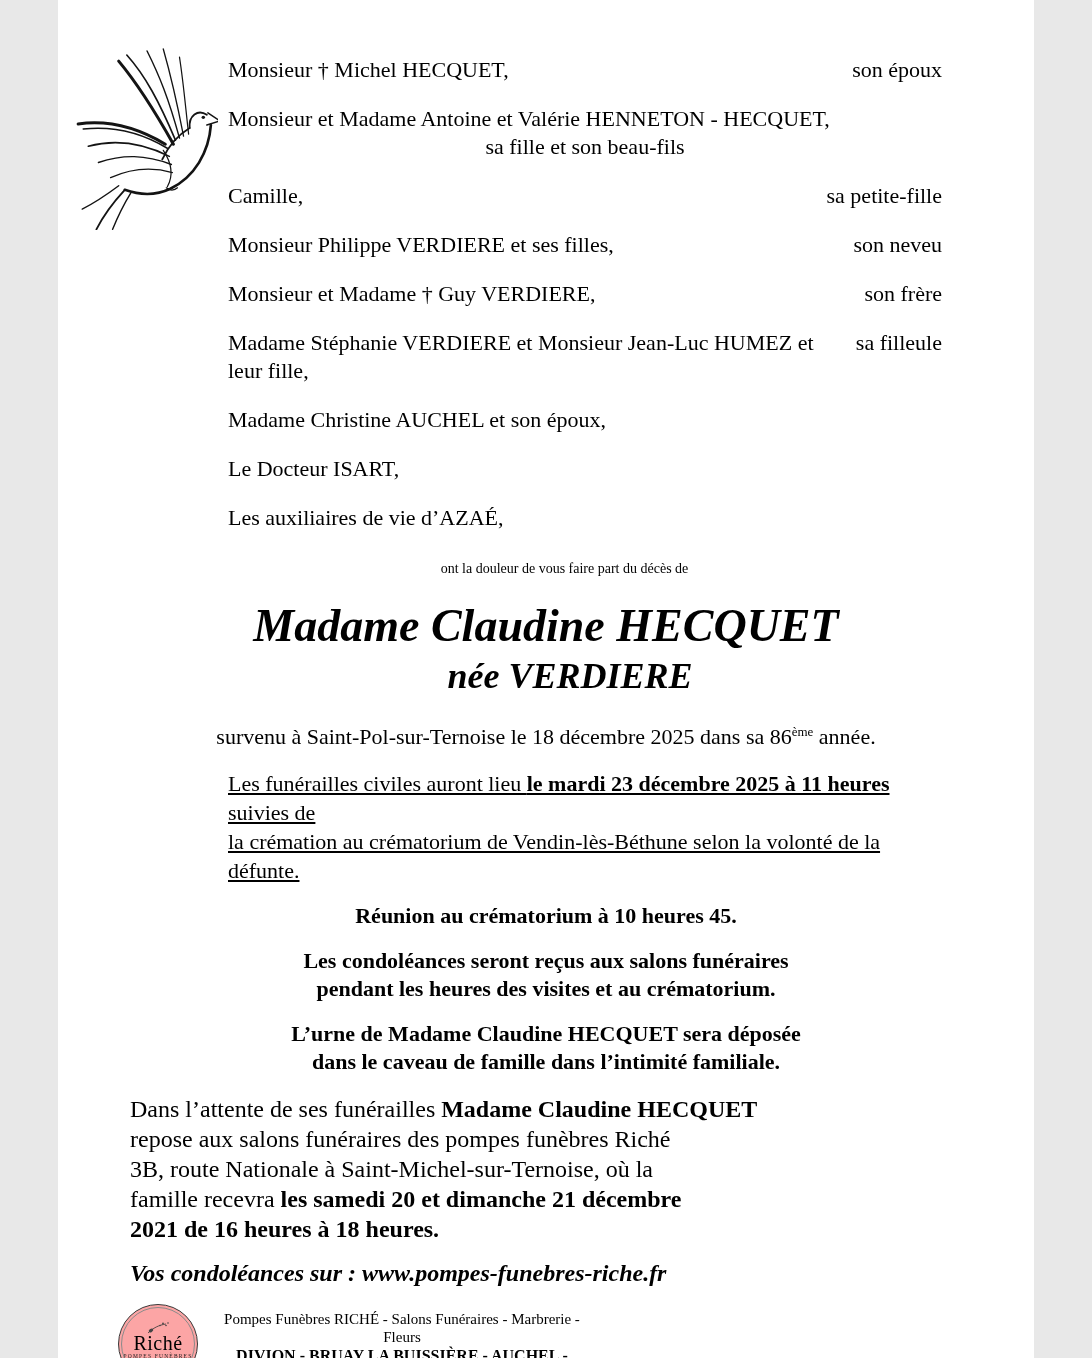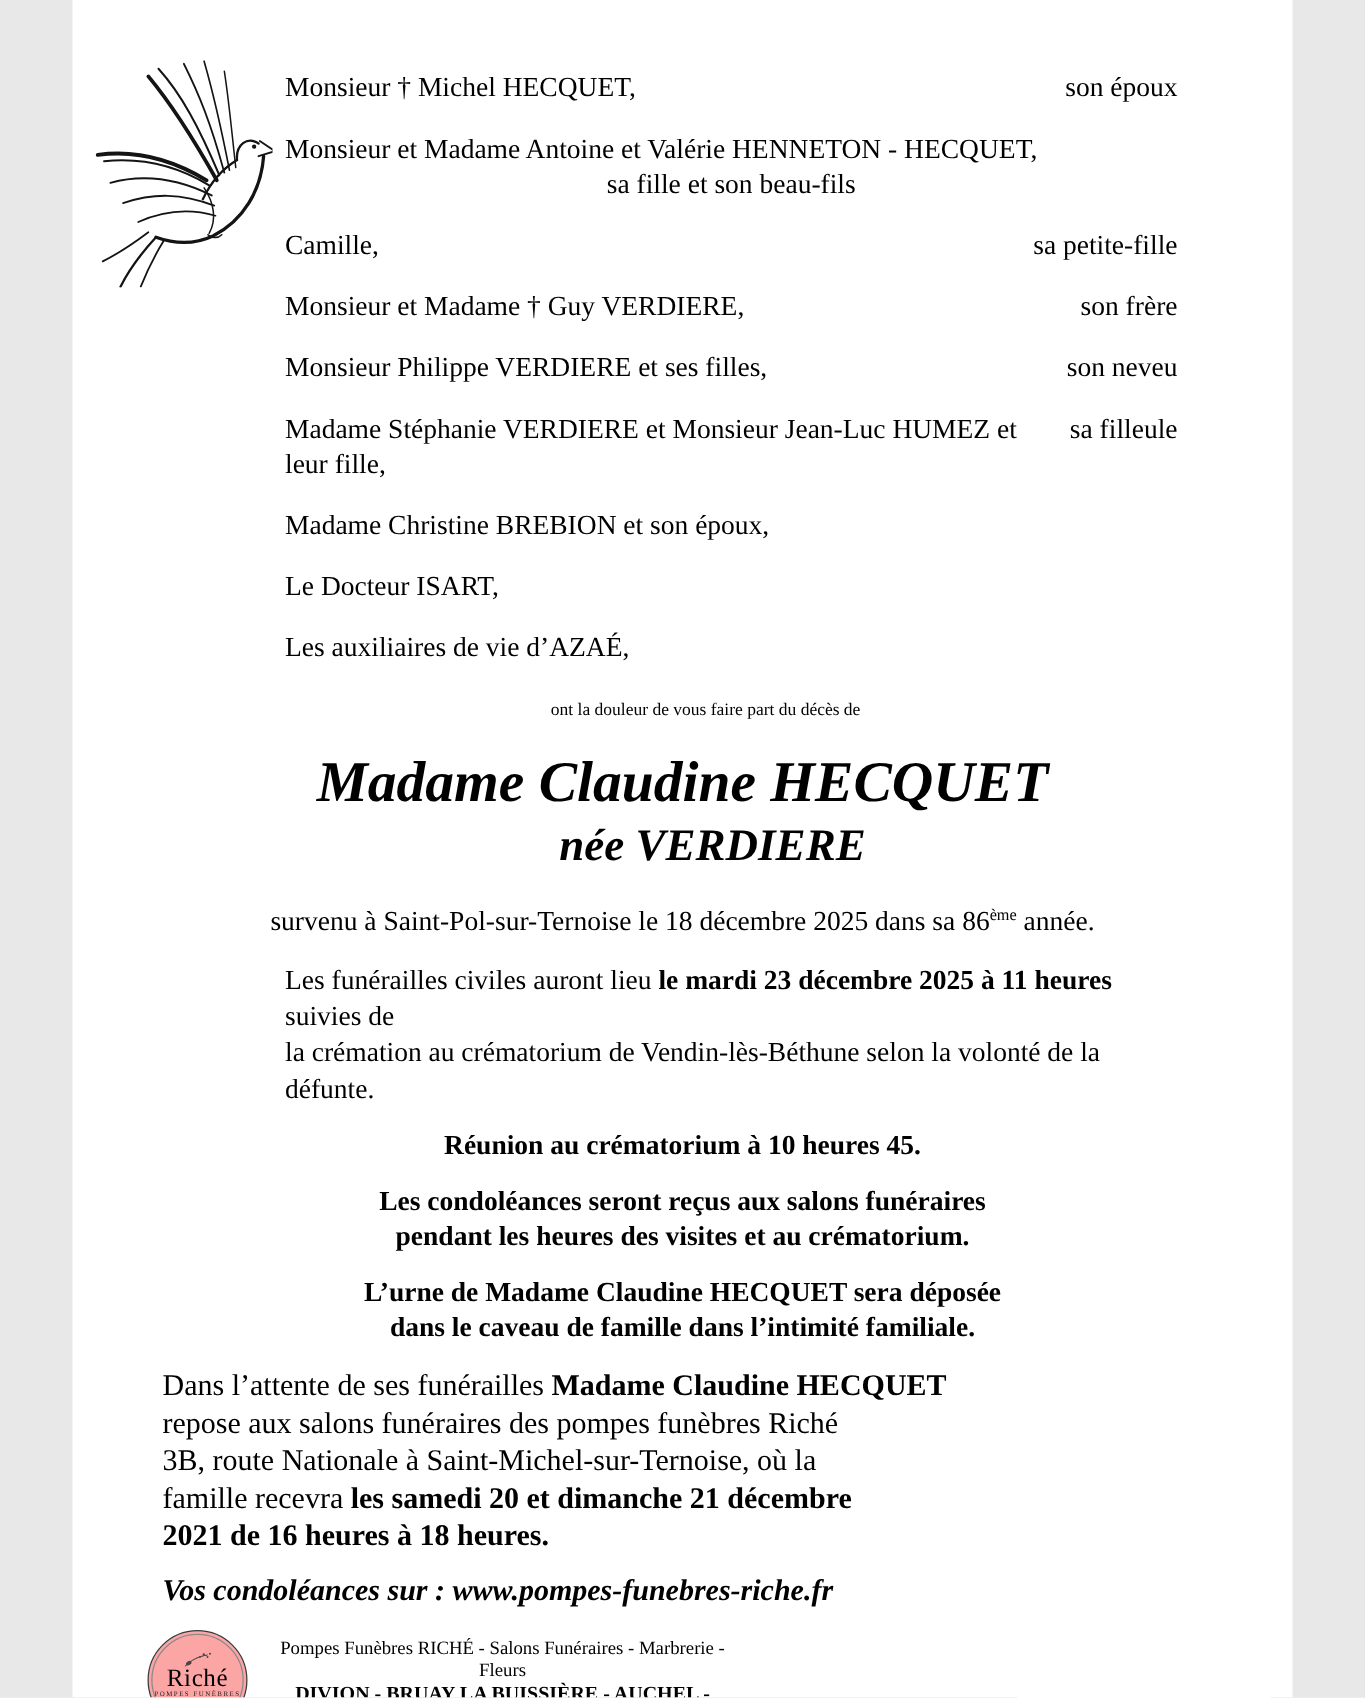--- a/index.html
+++ b/index.html
@@ -29,21 +29,21 @@
   .announce { text-align:center; font-size:14px; line-height:28px; margin-top:23px;padding-left:37px; }
 
   .title { text-align:center; font-size:46px; line-height:57px;
            font-weight:bold; font-style:italic; margin:14px 0 0 0; }
   .subtitle { text-align:center; font-size:36px; line-height:44px;
               font-weight:bold; font-style:italic; margin:0;padding-left:48px; }
 
   .death-line { text-align:center; font-size:22px; line-height:28px; margin-top:20px; }
   .death-line sup { font-size:13px; }
 
-  .funeral { margin:18px 90px 0 170px; font-size:22px; line-height:29px; }
+  .funeral { margin:18px 90px 0 170px; font-size:22px; line-height:29px;text-decoration:underline; }
 
   .center-bold { text-align:center; font-weight:bold; font-size:22px; line-height:28px; }
   .meeting { margin-top:17px; }
   .condolences-notice { margin-top:17px; }
   .urn-notice { margin-top:17px; }
 
   .repose { margin:18px 0 0 72px; font-size:24px; line-height:30px;
             }
   .repose .b { font-weight:bold; }
 
@@ -104,36 +104,36 @@
       <div class="member-name">Monsieur et Madame Antoine et Valérie HENNETON - HECQUET,</div>
       <div class="relation-line">sa fille et son beau-fils</div>
     </div>
 
     <div class="family-row">
       <span class="member-name">Camille,</span>
       <span class="member-relation">sa petite-fille</span>
     </div>
 
     <div class="family-row">
+      <span class="member-name">Monsieur Philippe VERDIERE et ses filles,</span>
+      <span class="member-relation">son neveu</span>
+    </div>
+
+    <div class="family-row">
       <span class="member-name">Monsieur et Madame † Guy VERDIERE,</span>
       <span class="member-relation">son frère</span>
     </div>
 
     <div class="family-row">
-      <span class="member-name">Monsieur Philippe VERDIERE et ses filles,</span>
-      <span class="member-relation">son neveu</span>
-    </div>
-
-    <div class="family-row">
       <span class="member-name">Madame Stéphanie VERDIERE et Monsieur Jean-Luc HUMEZ et leur fille,</span>
       <span class="member-relation">sa filleule</span>
     </div>
 
     <div class="family-row">
-      <span class="member-name">Madame Christine BREBION et son époux,</span>
+      <span class="member-name">Madame Christine AUCHEL et son époux,</span>
       <span class="member-relation"></span>
     </div>
 
     <div class="family-row">
       <span class="member-name">Le Docteur ISART,</span>
       <span class="member-relation"></span>
     </div>
 
 
     <div class="family-row">

